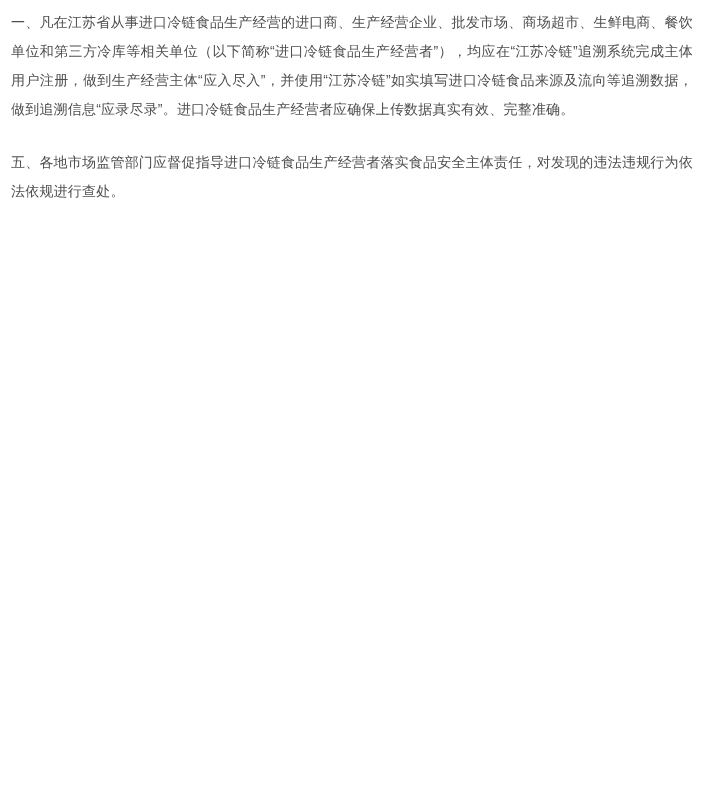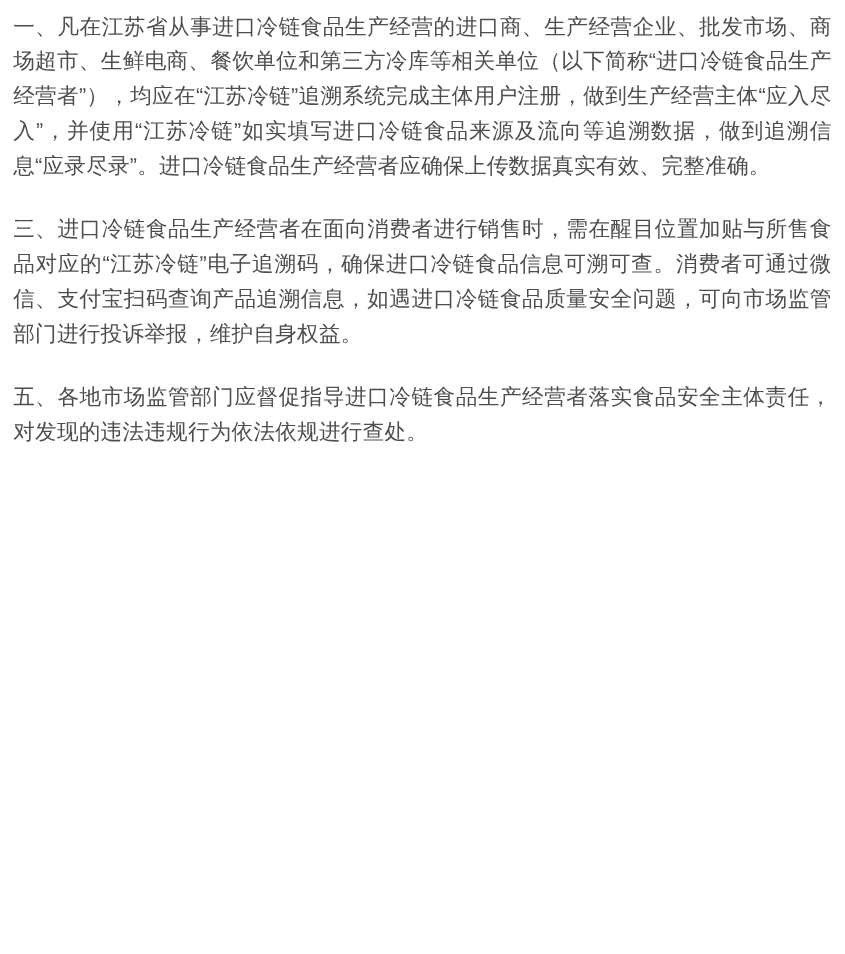--- a/index.html
+++ b/index.html
@@ -10,34 +10,33 @@
     width: 704px;
     height: 795px;
     background: #ffffff;
     overflow: hidden;
   }
   .article-body {
     box-sizing: border-box;
     width: 704px;
     padding: 8px 11px 0 11px;
     font-family: "Liberation Sans", "DejaVu Sans", sans-serif;
-    font-size: 18px;
+    font-size: 14px;
     line-height: 29px;
     color: #4e4e4e;
     text-align: justify;
     letter-spacing: 0.2px;
     word-break: break-all;
   }
   .article-body p {
     margin: 0 0 24px 0;
   }
   .article-body p:last-child {
     margin-bottom: 14px;
   }
 </style>
 </head>
 <body style="background: rgb(255, 255, 255);">
 
 <div class="article-body" style="color: rgb(78, 78, 78);">
   <p>一、凡在江苏省从事进口冷链食品生产经营的进口商、生产经营企业、批发市场、商场超市、生鲜电商、餐饮单位和第三方冷库等相关单位（以下简称“进口冷链食品生产经营者”），均应在“江苏冷链”追溯系统完成主体用户注册，做到生产经营主体“应入尽入”，并使用“江苏冷链”如实填写进口冷链食品来源及流向等追溯数据，做到追溯信息“应录尽录”。进口冷链食品生产经营者应确保上传数据真实有效、完整准确。</p>
-  <p>三、进口冷链食品生产经营者在面向消费者进行销售时，需在醒目位置加贴与所售食品对应的“江苏冷链”电子追溯码，确保进口冷链食品信息可溯可查。消费者可通过微信、支付宝扫码查询产品追溯信息，如遇进口冷链食品质量安全问题，可向市场监管部门进行投诉举报，维护自身权益。</p>
   <p>五、各地市场监管部门应督促指导进口冷链食品生产经营者落实食品安全主体责任，对发现的违法违规行为依法依规进行查处。</p>
 </div>
 
 </body></html>

